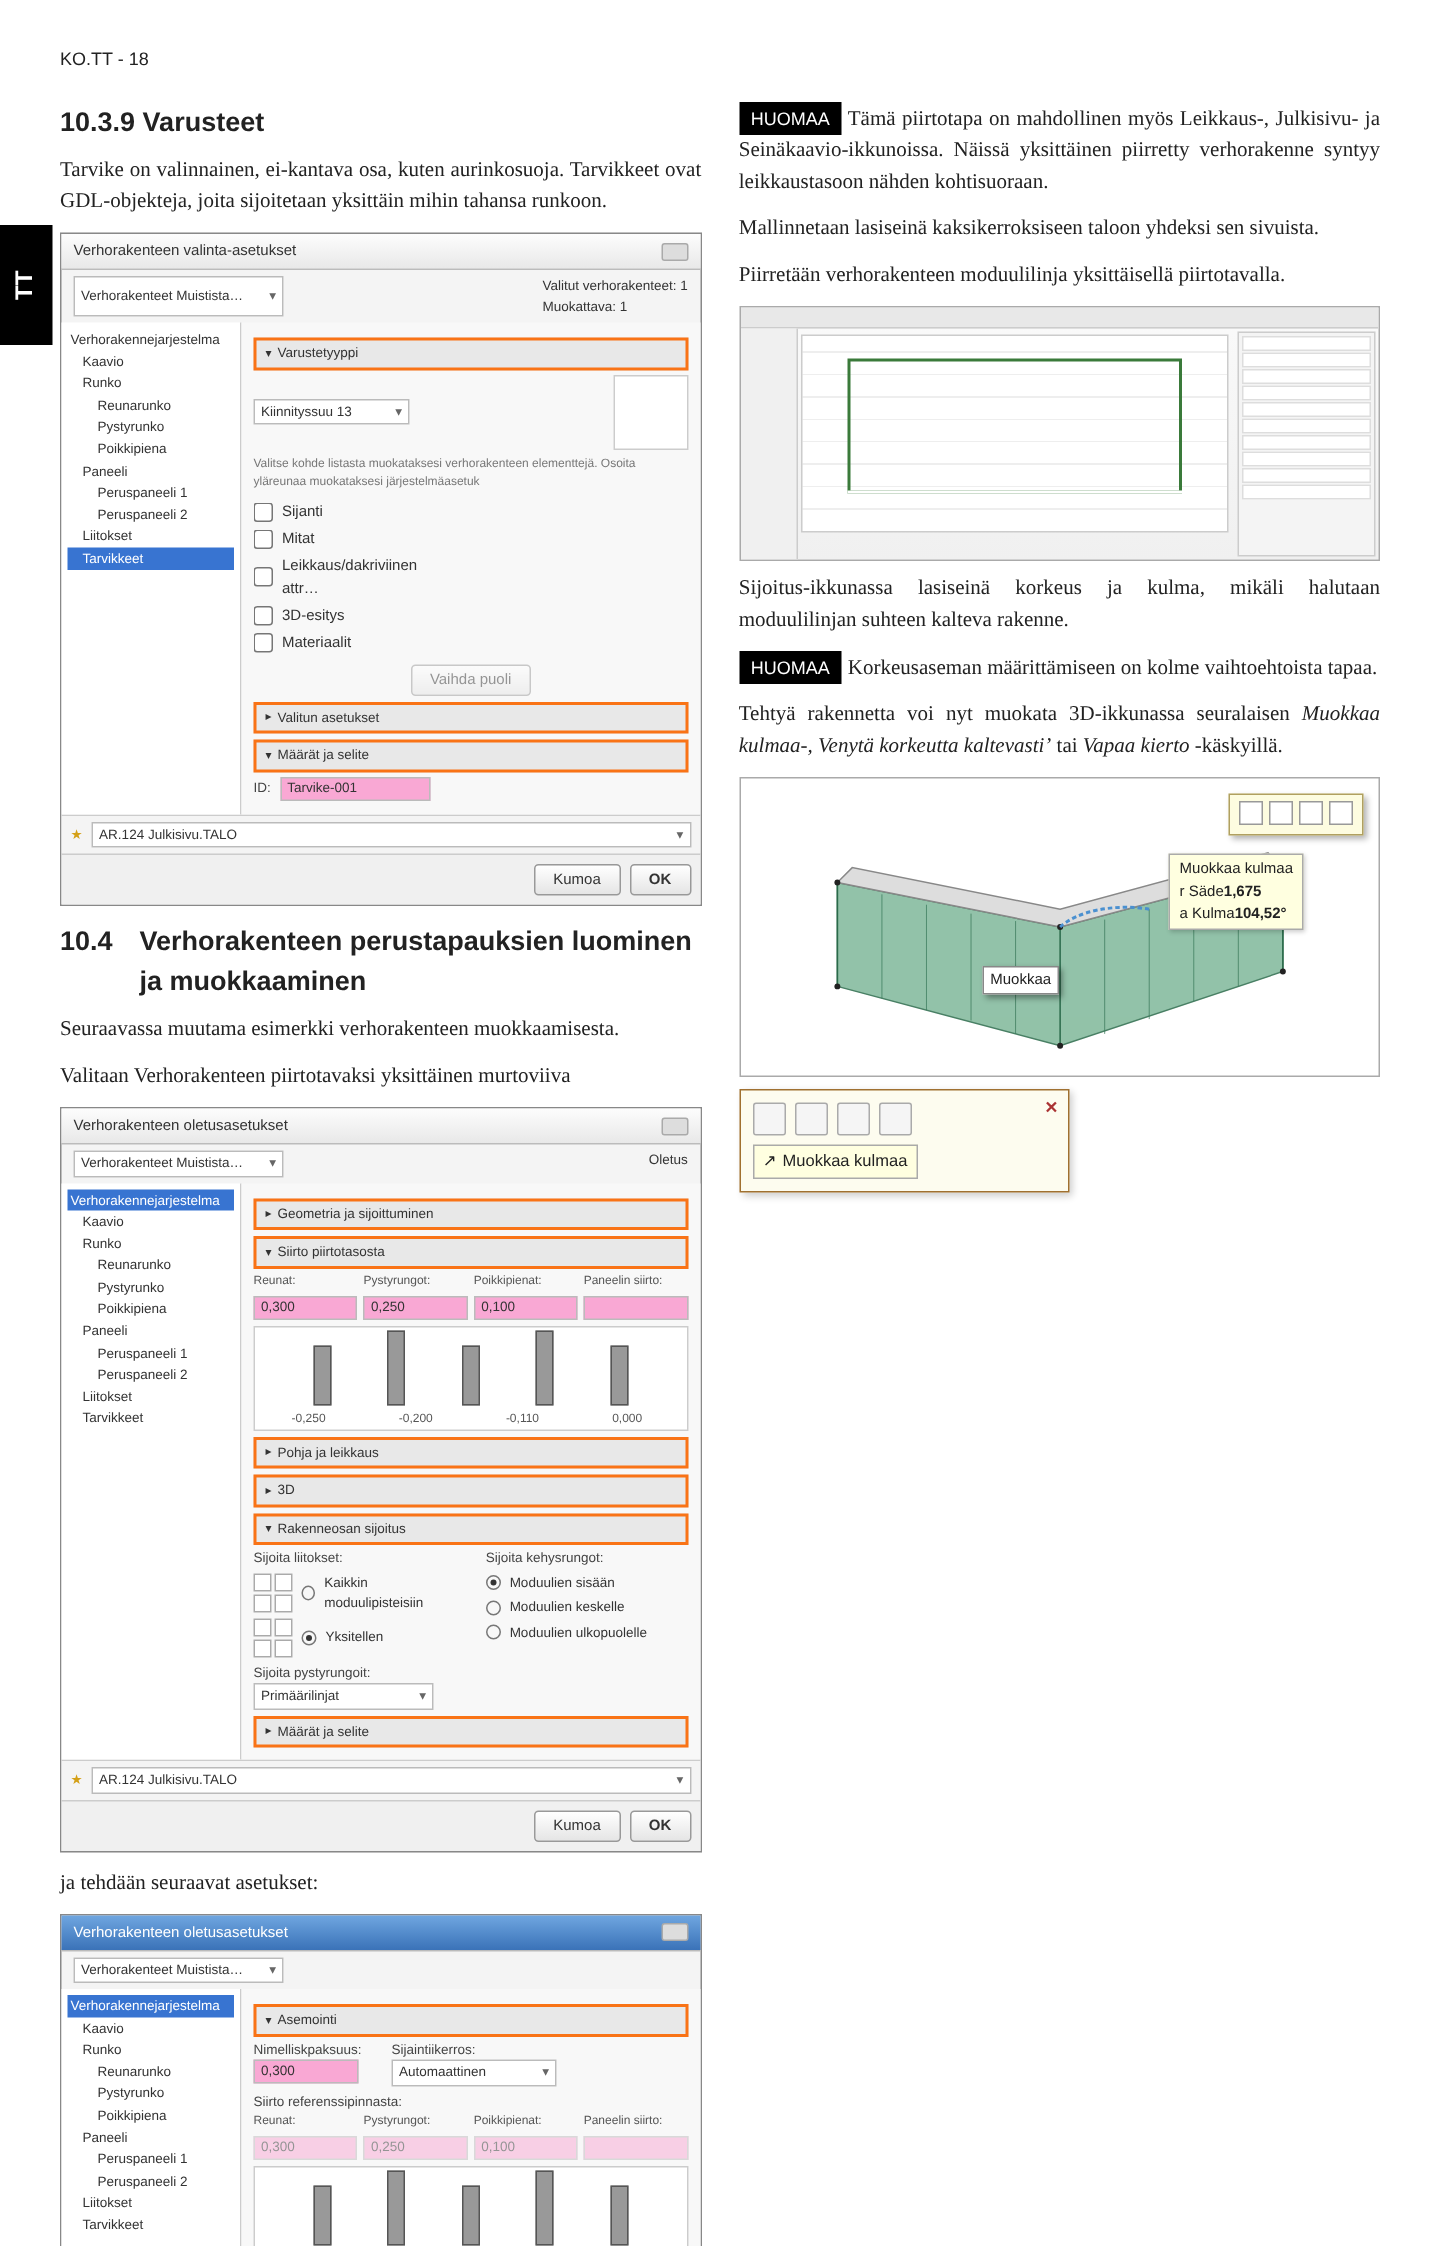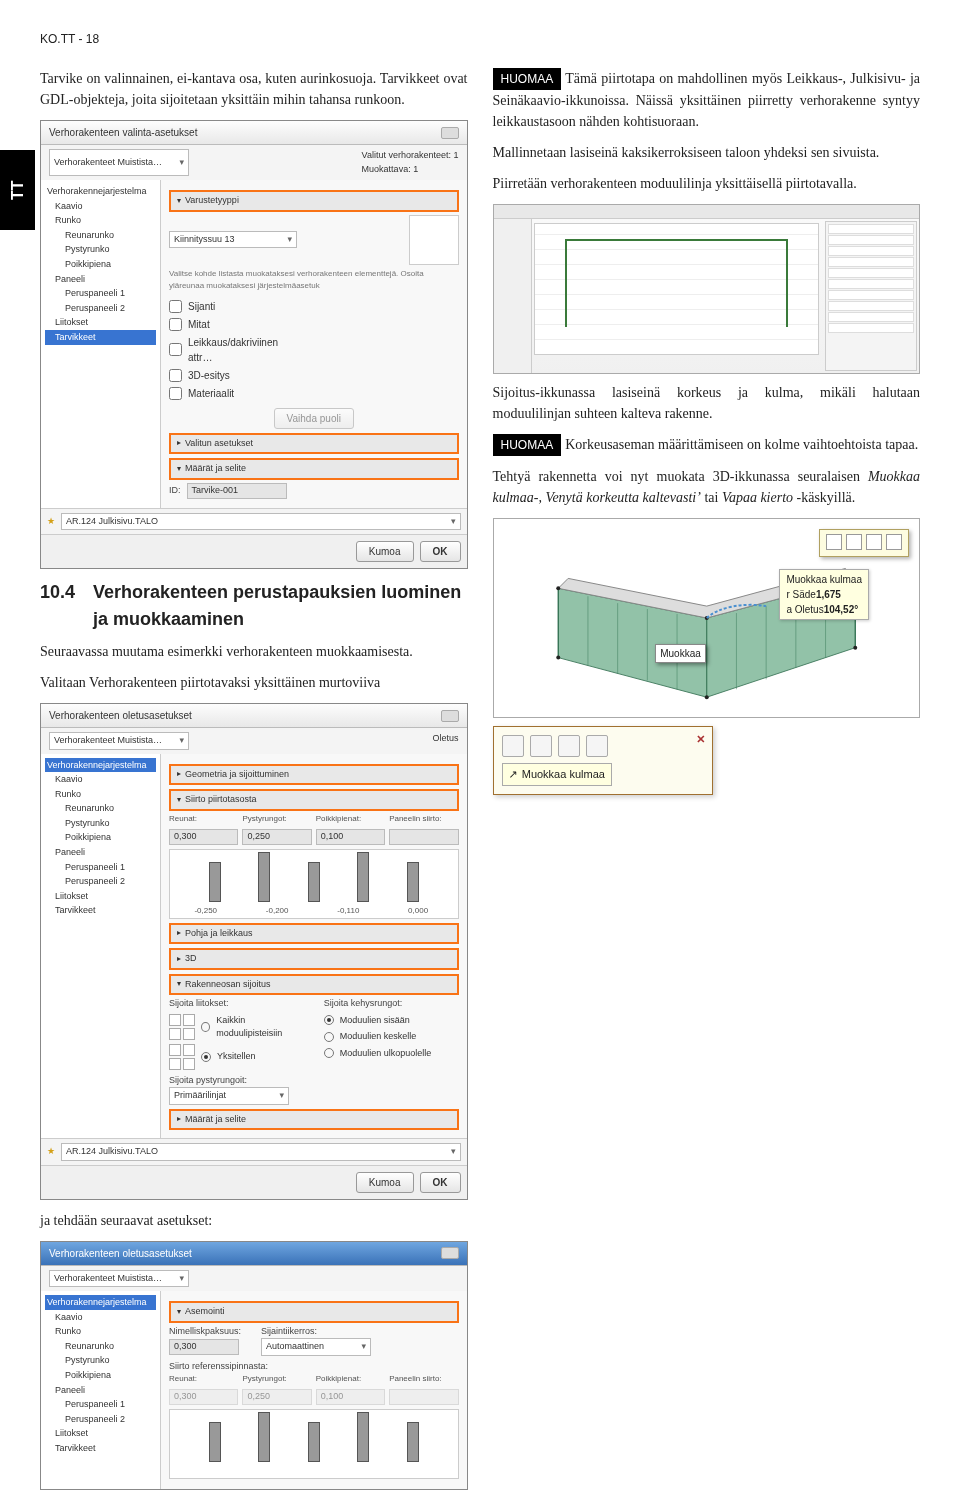--- a/index.html
+++ b/index.html
@@ -73,21 +73,21 @@
     border-right: 1px solid #ccc;
     padding: 4px;
     font-size: 9px;
     line-height: 1.4;
   }
   .ss-tree .node { padding: 1px 2px; white-space: nowrap; overflow: hidden; text-overflow: ellipsis; }
   .ss-tree .sel { background:#3874d1; color:#fff; }
   .ss-main { flex:1; padding:6px 8px; background:#f8f8f8; }
   .ss-row { display:flex; align-items:center; gap:6px; margin:3px 0; }
   .ss-label { font-size:9px; color:#444; }
-  .ss-input { background:#e5e5e5; border:1px solid #bbb; padding:1px 4px; font-size:9px; min-width:40px; height:16px; display:inline-flex; align-items:center; }
+  .ss-input { background:#f9a8d4; border:1px solid #bbb; padding:1px 4px; font-size:9px; min-width:40px; height:16px; display:inline-flex; align-items:center; }
   .ss-select { background:#fff; border:1px solid #bbb; padding:1px 4px; font-size:9px; display:inline-flex; align-items:center; gap:4px; }
   .ss-select::after { content:"▾"; color:#666; margin-left:auto; }
   .ss-btn { background:linear-gradient(#fff,#e5e5e5); border:1px solid #999; border-radius:3px; padding:2px 12px; font-size:10px; }
   .ss-footer { display:flex; justify-content:flex-end; gap:6px; padding:6px; border-top:1px solid #ccc; background:#f0f0f0; align-items:center; }
   .ss-section-head { background:#e8e8e8; border:2px solid #f97316; padding:2px 6px; font-size:9px; margin:4px 0 2px; display:flex; align-items:center; gap:4px; }
   .ss-section-head::before { content:"▸"; font-size:8px; }
   .ss-section-head.open::before { content:"▾"; }
   .ss-diagram {
     background:#fff; border:1px solid #ccc; height:70px; margin:4px 0; position:relative;
     display:flex; align-items:flex-end; justify-content:space-around; padding:6px 20px 16px;
@@ -159,20 +159,24 @@
 </style>
 </head>
 <body>
 
 <div class="page-header">KO.TT - 18</div>
 <div class="tt-tab">TT</div>
 
 <div class="columns">
 
   <div class="col">
+    <h2>
+      <span>10.3.9</span>
+      <span>Varusteet</span>
+    </h2>
     <p>Tarvike on valinnainen, ei-kantava osa, kuten aurinkosuoja. Tarvikkeet ovat GDL-objekteja, joita sijoitetaan yksittäin mihin tahansa runkoon.</p>
 
     <div class="screenshot">
       <div class="ss-titlebar">
         <span>Verhorakenteen valinta-asetukset</span>
         <div class="wbtns">
             <div class="wbtn"></div>
           </div>
       </div>
       <div style="padding:4px 8px; display:flex; justify-content:space-between; font-size:9px;">
@@ -192,21 +196,21 @@
           <div class="node" style="padding-left:20px">Poikkipiena</div>
           <div class="node" style="padding-left:10px">Paneeli</div>
           <div class="node" style="padding-left:20px">Peruspaneeli 1</div>
           <div class="node" style="padding-left:20px">Peruspaneeli 2</div>
           <div class="node" style="padding-left:10px">Liitokset</div>
           <div class="node sel" style="padding-left:10px">Tarvikkeet</div>
         </div>
         <div class="ss-main">
           <div class="ss-section-head open">Varustetyyppi</div>
           <div class="ss-row">
-            <span class="ss-select" style="width:128px">Kiinnityssuu 13</span>
+            <span class="ss-select" style="width:104px">Kiinnityssuu 13</span>
             <div style="width:50px;height:50px;background:#fff;border:1px solid #ccc;margin-left:auto"></div>
           </div>
           <div style="font-size:8px;color:#777;margin:2px 0 4px">Valitse kohde listasta muokataksesi verhorakenteen elementtejä. Osoita yläreunaa muokataksesi järjestelmäasetuk</div>
           <div style="display:flex;gap:10px">
             <div style="flex:0 0 90px">
               <div class="ss-row">
                   <input type="checkbox" style="">
                   <span>Sijanti</span>
                 </div>
               <div class="ss-row">
@@ -495,21 +499,21 @@
         <div style="display:flex;gap:4px;margin-bottom:2px">
           <div style="width:16px;height:16px;border:1px solid #999;background:#fff"></div>
           <div style="width:16px;height:16px;border:1px solid #999;background:#fff"></div>
           <div style="width:16px;height:16px;border:1px solid #999;background:#fff"></div>
           <div style="width:16px;height:16px;border:1px solid #999;background:#fff"></div>
         </div>
       </div>
       <div class="iso-tooltip">
         <div>Muokkaa kulmaa</div>
         <div class="row2"><span>r Säde</span><b>1,675</b></div>
-        <div class="row2"><span>a Oletus</span><b>104,52°</b></div>
+        <div class="row2"><span>a Kulma</span><b>104,52°</b></div>
       </div>
       <div class="iso-muokkaa">Muokkaa</div>
     </div>
 
     <div class="tool-popup-ss">
       <span class="close">✕</span>
       <div class="iconrow">
         <div class="iconbtn"></div>
         <div class="iconbtn"></div>
         <div class="iconbtn"></div>

